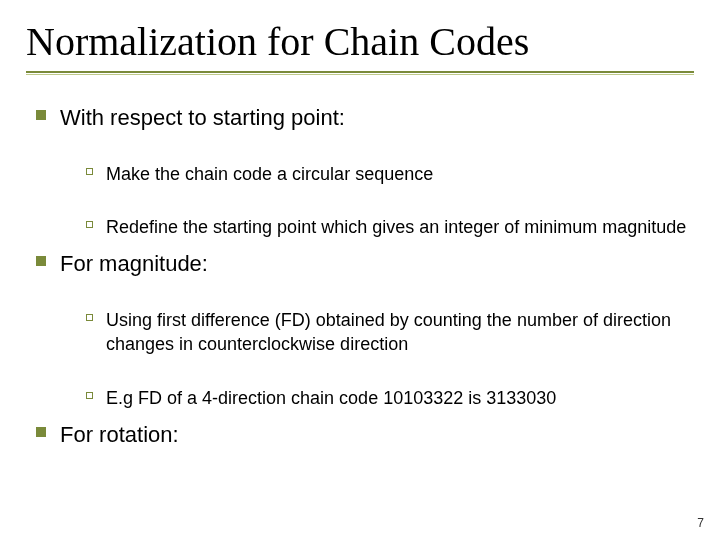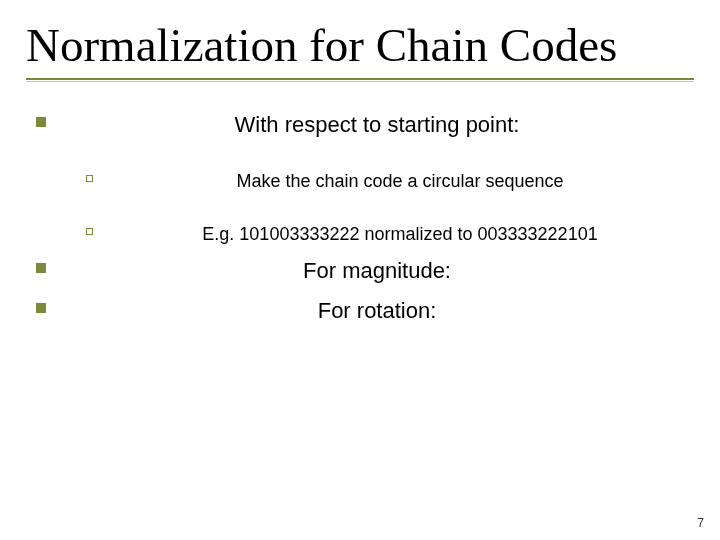--- a/index.html
+++ b/index.html
@@ -5,35 +5,34 @@
   * { box-sizing: border-box; margin: 0; padding: 0; }
   html, body { width: 720px; height: 540px; }
   body {
     font-family: Arial, Helvetica, sans-serif;
     background: #fff;
     position: relative;
     padding: 18px 26px 20px 26px;
   }
   .title {
     font-family: "Times New Roman", Times, serif;
-    font-size: 47px;
+    font-size: 40px;
     font-weight: 400;
     color: #000;
     margin-bottom: 6px;
   }
   .title-underline {
     border-top: 2px solid #7a8a3a;
     border-bottom: 1px solid #bfca8a;
     height: 4px;
     margin-bottom: 28px;
   }
   ul.level1 {
     list-style: none;
     padding-left: 4px;
-    text-align: center;
   }
   ul.level1 > li {
     position: relative;
     padding-left: 30px;
     margin-bottom: 10px;
   }
   ul.level1 > li > .bullet-sq {
     position: absolute;
     left: 6px;
     top: 7px;
@@ -90,28 +89,38 @@
   <li>
     <span class="bullet-sq"></span>
     <div class="item-text">With respect to starting point:</div>
     <ul class="level2">
       <li>
         <span class="bullet-sq-sm"></span>
         <div class="item-text">Make the chain code a circular sequence</div>
       </li>
       <li>
         <span class="bullet-sq-sm"></span>
-        <div class="item-text">E.g. 101003333222 normalized to 003333222101</div>
+        <div class="item-text">Redefine the starting point which gives an integer of minimum magnitude</div>
       </li>
     </ul>
   </li>
 
   <li>
     <span class="bullet-sq"></span>
     <div class="item-text">For magnitude:</div>
+    <ul class="level2">
+      <li>
+        <span class="bullet-sq-sm"></span>
+        <div class="item-text">Using first difference (FD) obtained by counting the number of direction changes in counterclockwise direction</div>
+      </li>
+      <li>
+        <span class="bullet-sq-sm"></span>
+        <div class="item-text">E.g FD of a 4-direction chain code 10103322 is 3133030</div>
+      </li>
+    </ul>
   </li>
 
   <li>
     <span class="bullet-sq"></span>
     <div class="item-text">For rotation:</div>
   </li>
 </ul>
 
 <div class="page-num">7</div>
 

